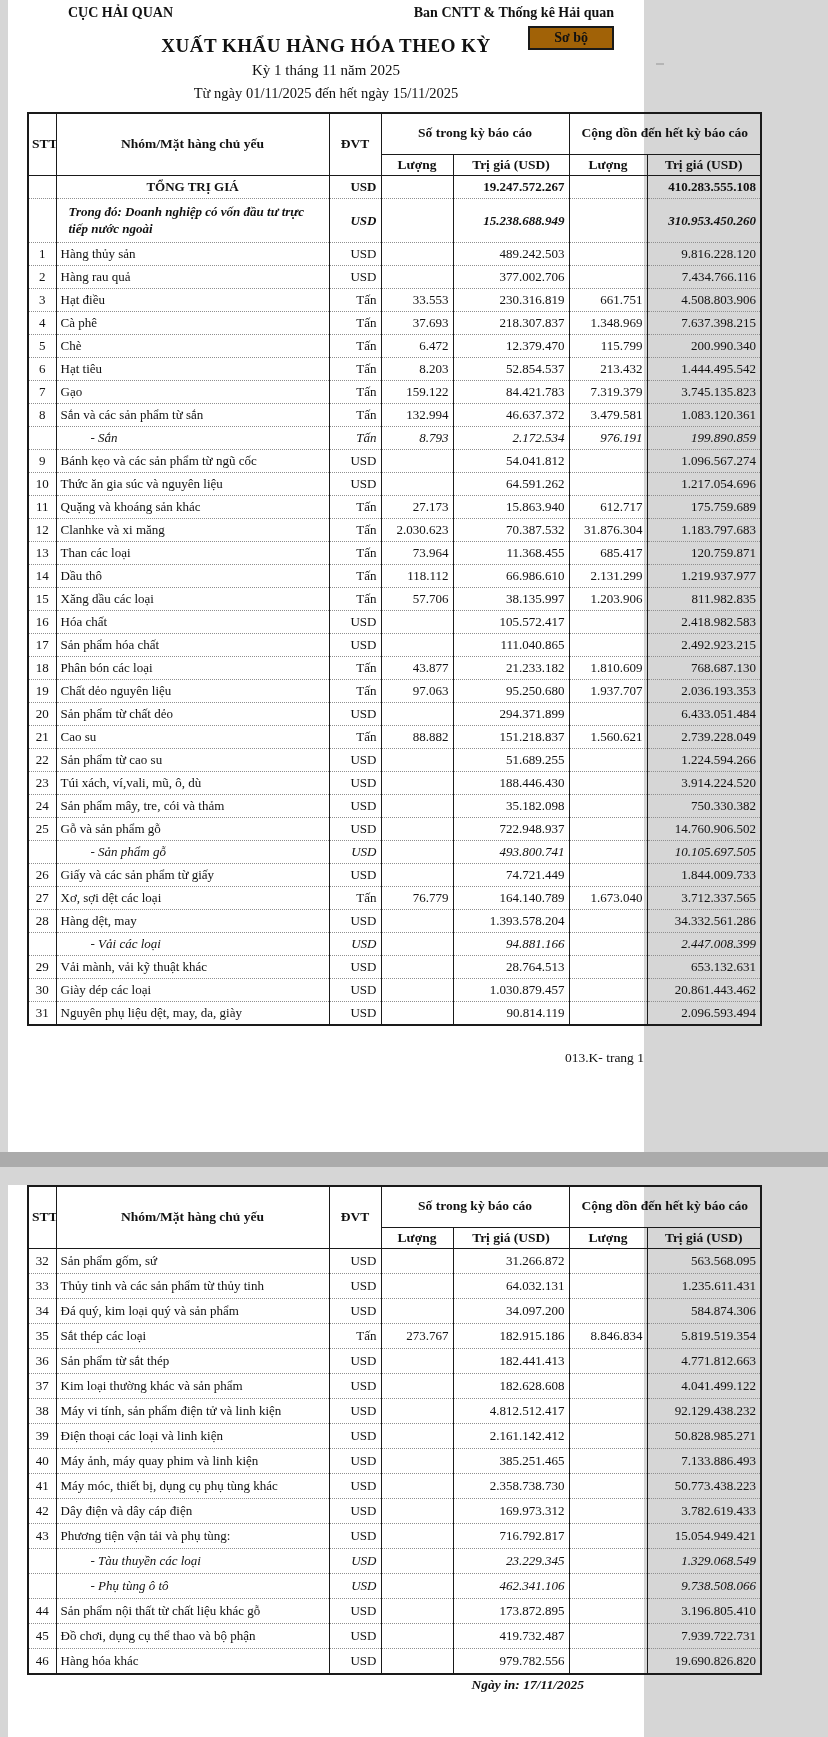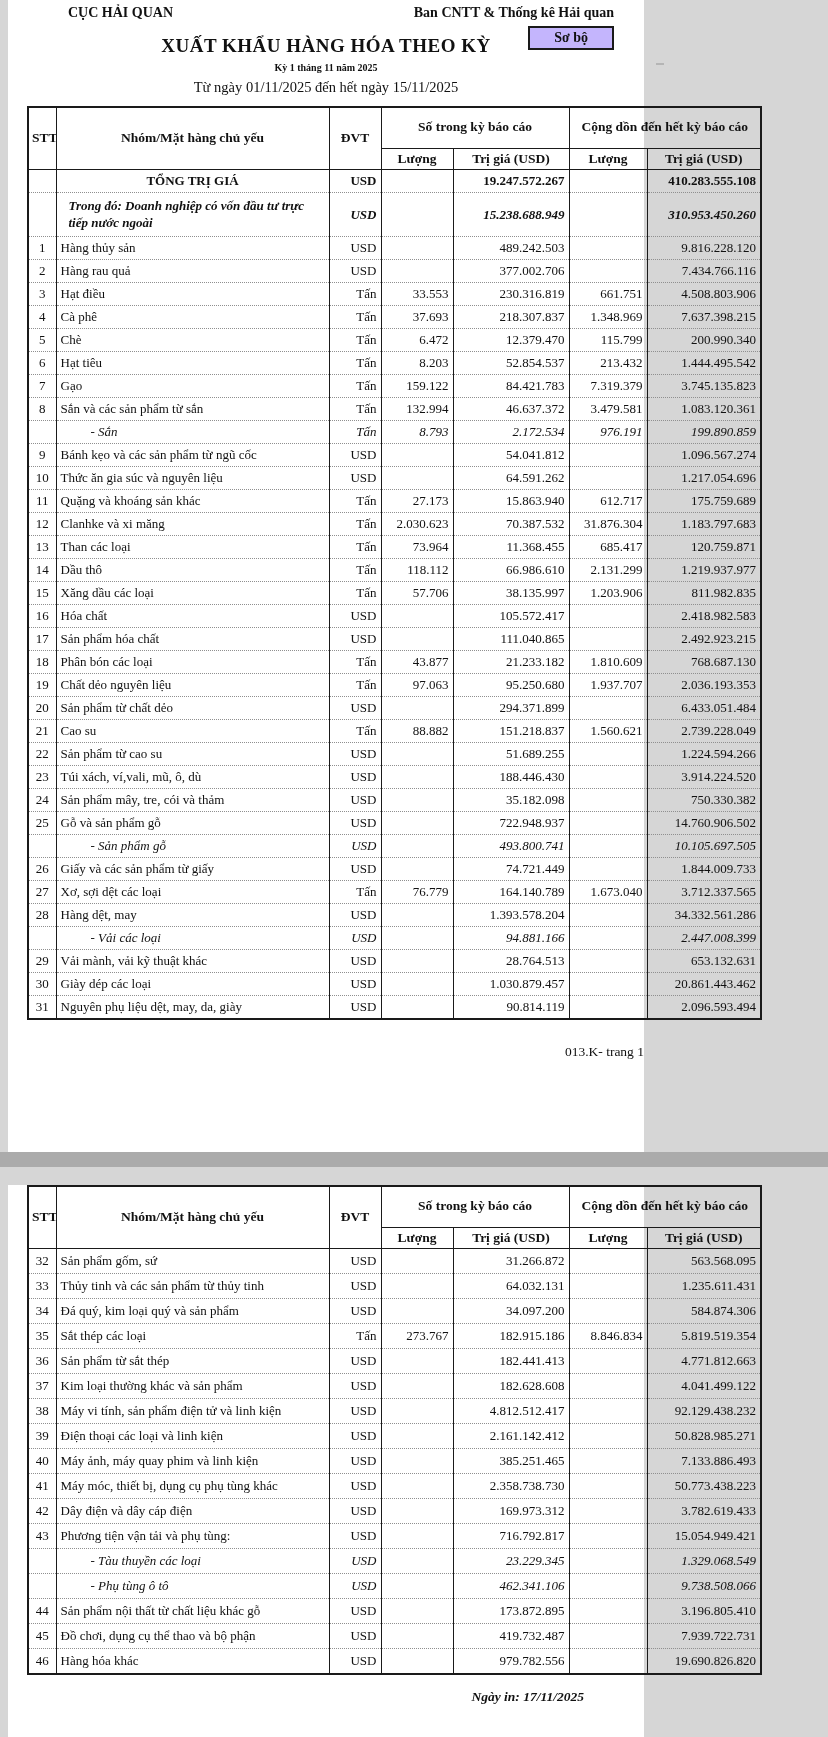--- a/index.html
+++ b/index.html
@@ -24,25 +24,25 @@
   .org-row {
     display: flex; justify-content: space-between;
     padding: 5px 30px 0 60px;
     font-weight: bold; font-size: 14px;
   }
   .status-badge {
     position: absolute; top: 26px; right: 30px;
     border: 2px solid #1a1a1a;
     padding: 2px 24px;
     font-weight: bold; font-size: 14px;
-    background: #c4b5fd;
+    background: #a16207;
   }
   .title-block { text-align: center; margin-top: 14px; }
   .report-title { font-size: 19px; font-weight: bold; letter-spacing: 0.5px; }
-  .report-subtitle { font-size: 10px; font-weight: bold; margin-top: 5px; }
+  .report-subtitle { font-size: 15px; font-weight: normal; margin-top: 5px; }
   .report-period { font-size: 14.5px; margin-top: 6px; }
   .scan-artifact { position: absolute; left: 648px; top: 63px; width: 8px; height: 2px; background: #b5b5b5; }
 
   
   table.report-table {
     border-collapse: collapse;
     table-layout: fixed;
     width: 733px;
     margin-left: 19px;
     font-size: 13px;
@@ -87,21 +87,21 @@
   tr.sub td { font-style: italic; }
   tr.sub .cell-name { padding-left: 34px; }
 
   
   .page1-footer {
     margin-top: 24px;
     text-align: right;
     font-size: 13.5px;
   }
   .page2-footer {
-    margin-top: 14px;
+    margin-top: 2px;
     text-align: right;
     padding-right: 60px;
     font-size: 13.5px;
     font-weight: bold;
     font-style: italic;
   }
 </style>
 </head>
 <body>
 

